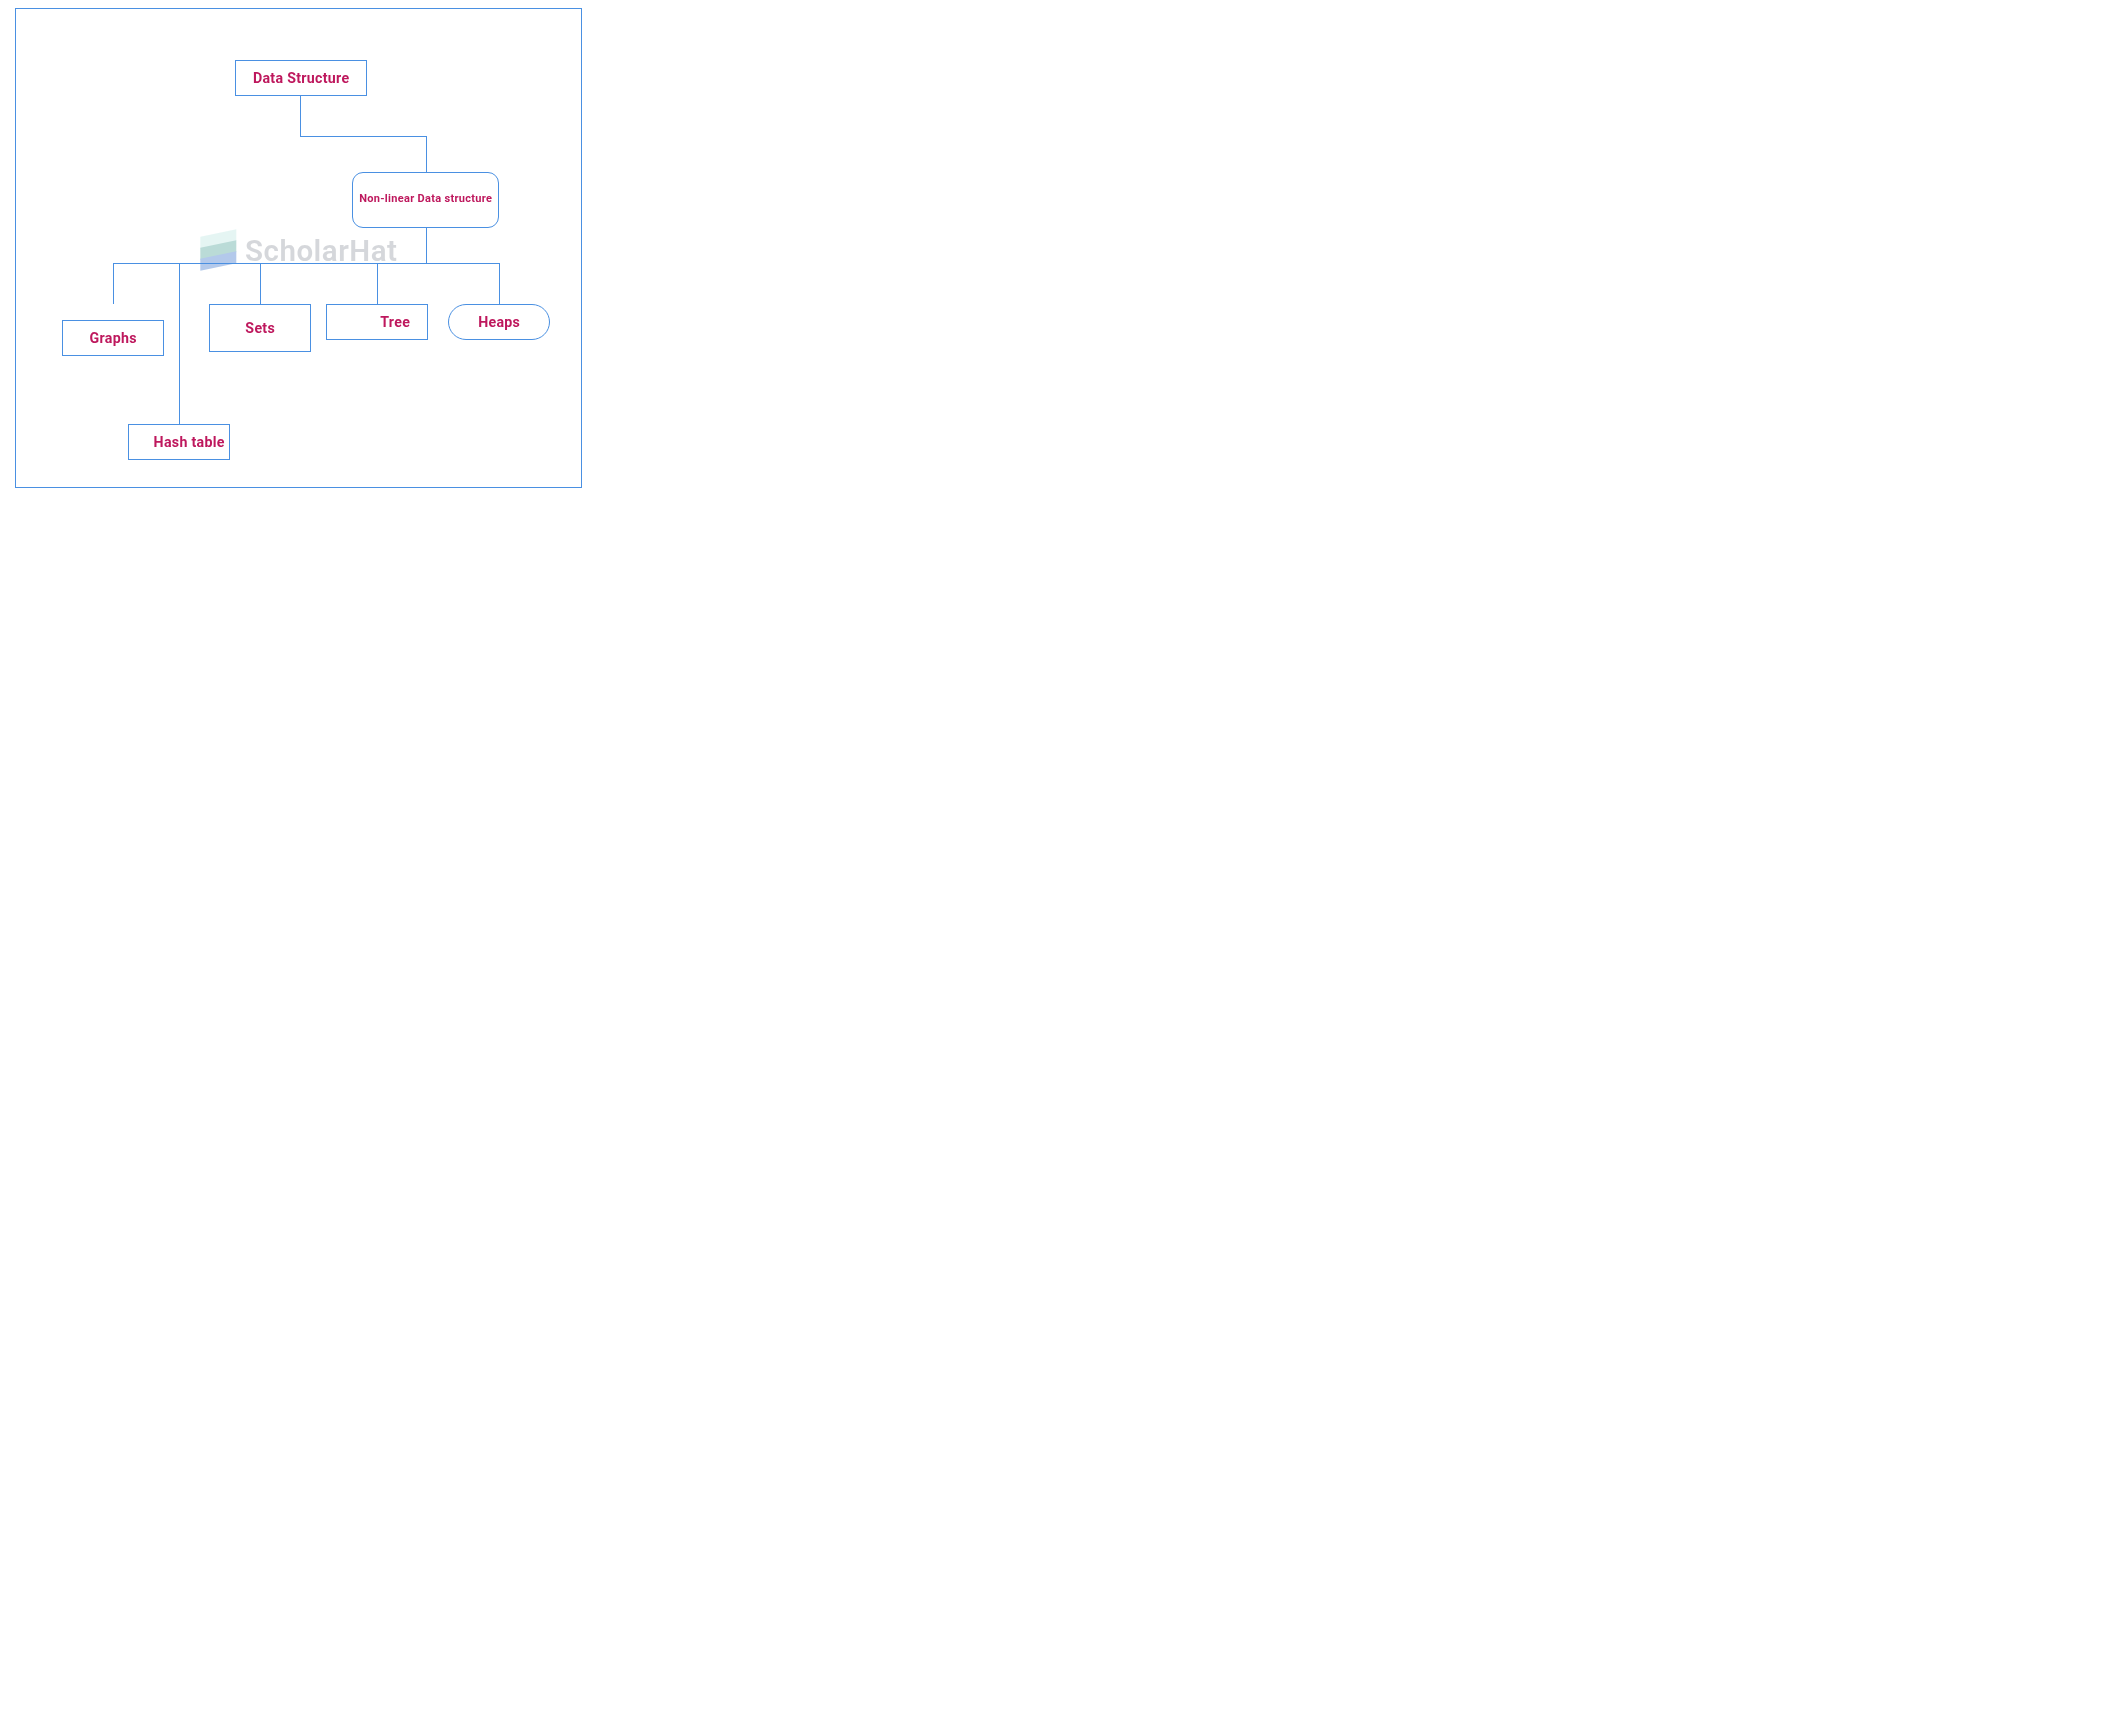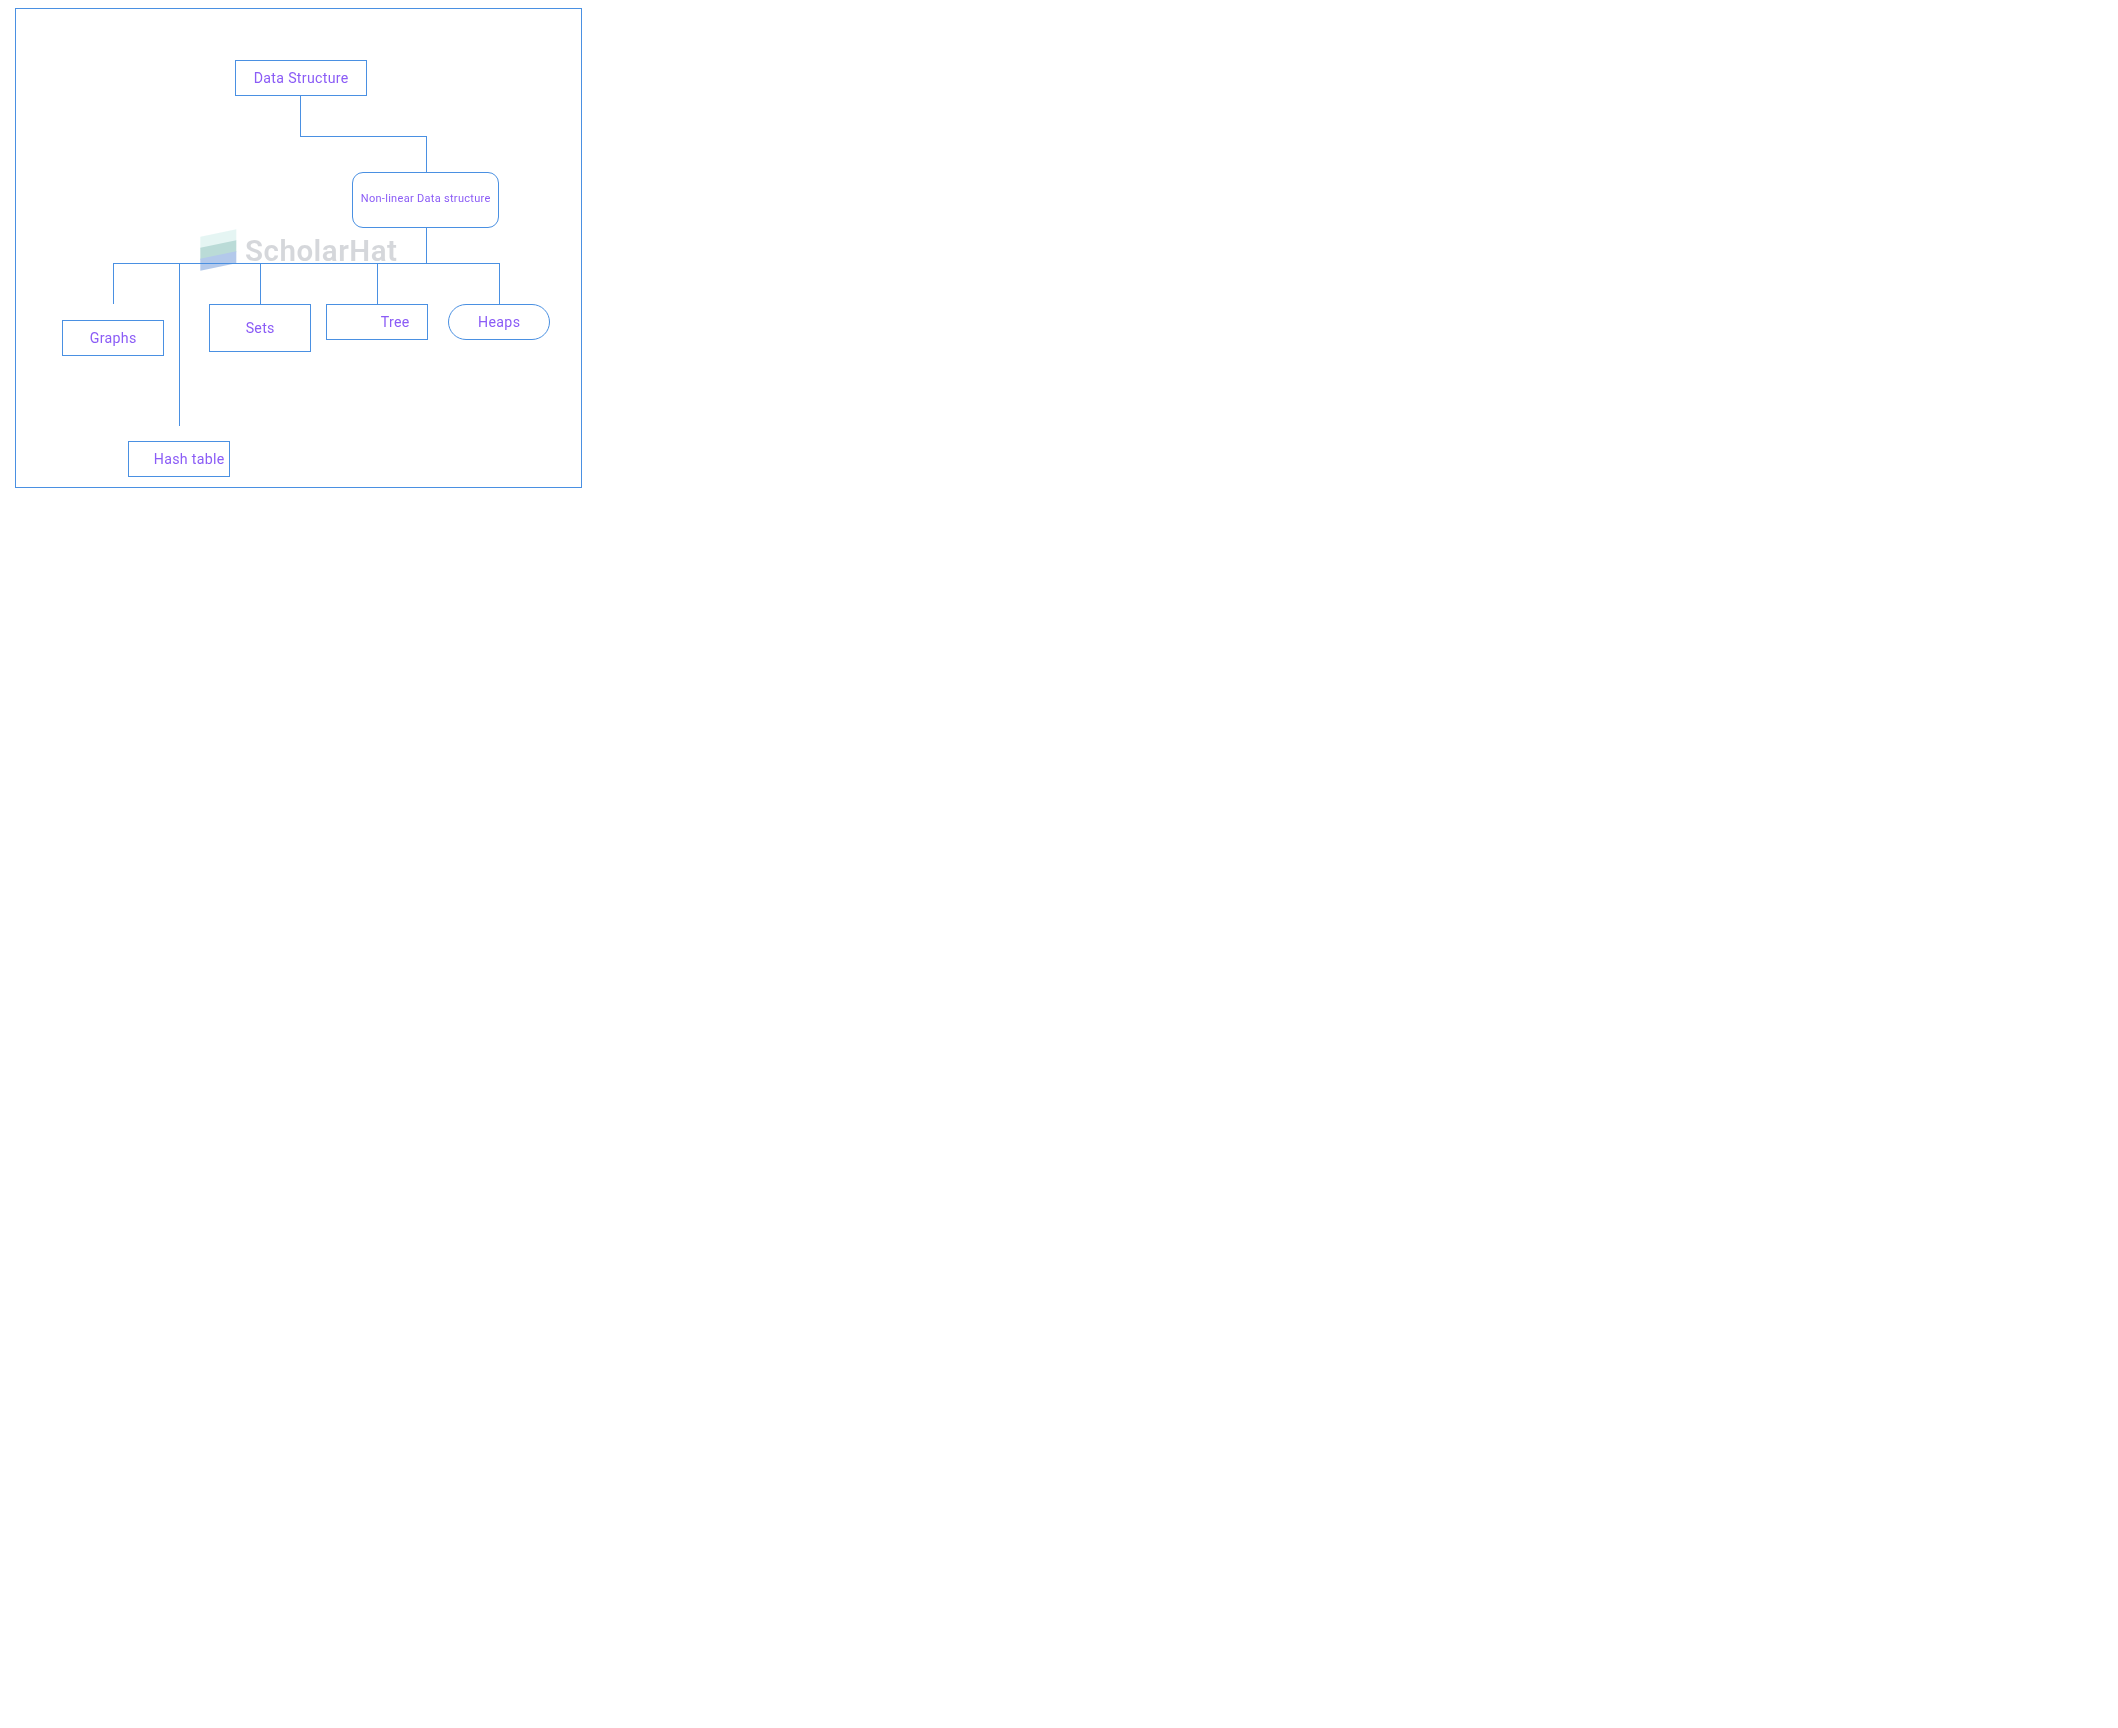--- a/index.html
+++ b/index.html
@@ -20,44 +20,45 @@
       background: #ffffff;
     }
     .node {
       position: absolute;
       border: 1.5px solid #4a90e2;
       background: #ffffff;
       display: flex;
       align-items: center;
       justify-content: center;
       text-align: center;
-      color: #8b5cf6;
+      color: #be185d;
       font-size: 14.2px;
       letter-spacing: 0.3px;
+      font-weight: bold;
     }
     .node-root {
       left: 219px;
       top: 51px;
       width: 132px;
       height: 36px;
     }
     .node-nonlinear {
       left: 336px;
       top: 163px;
       width: 147px;
       height: 56px;
       font-size: 11px;
       line-height: 1.7;
       border-radius: 11px;
     }
     .node-graphs { left: 46px; top: 311px; width: 102px; height: 36px; }
     .node-sets   { left: 193px; top: 295px; width: 102px; height: 48px; }
     .node-tree   { left: 310px; top: 295px; width: 102px; height: 36px; padding-left: 36px; }
     .node-heaps  { left: 432px; top: 295px; width: 102px; height: 36px; border-radius: 18px; }
-    .node-hash   { left: 112px; top: 432px; width: 102px; height: 36px; padding-left: 20px; }
+    .node-hash   { left: 112px; top: 415px; width: 102px; height: 36px; padding-left: 20px; }
 
     .connector {
       position: absolute;
       background: #4a90e2;
     }
     
     .c1 { left: 284px; top: 86px; width: 1px; height: 41px; }
     
     .c2 { left: 284px; top: 127px; width: 127px; height: 1px; }
     

